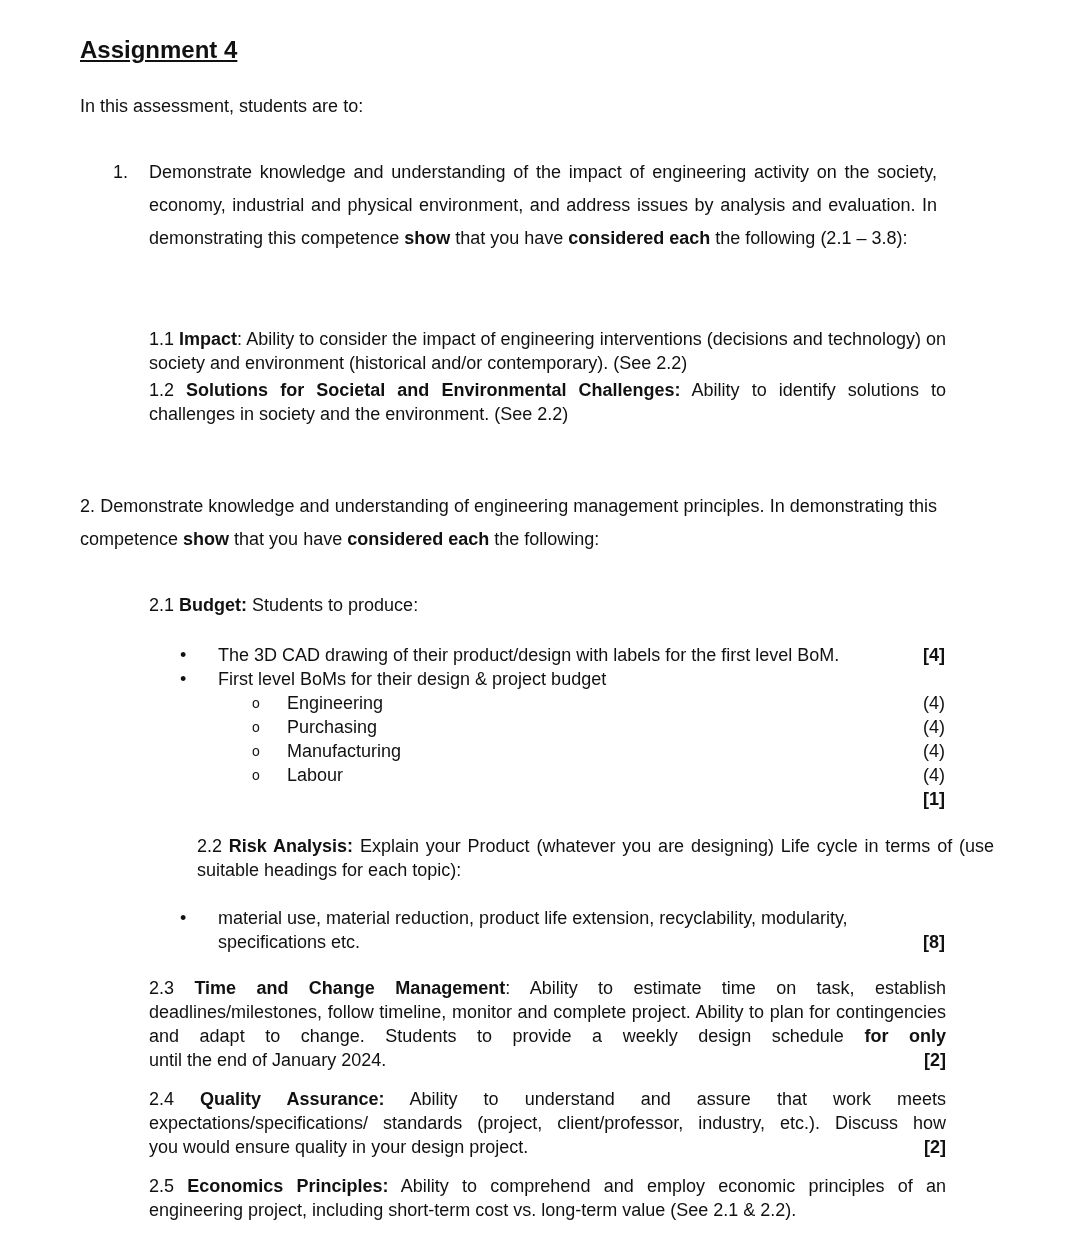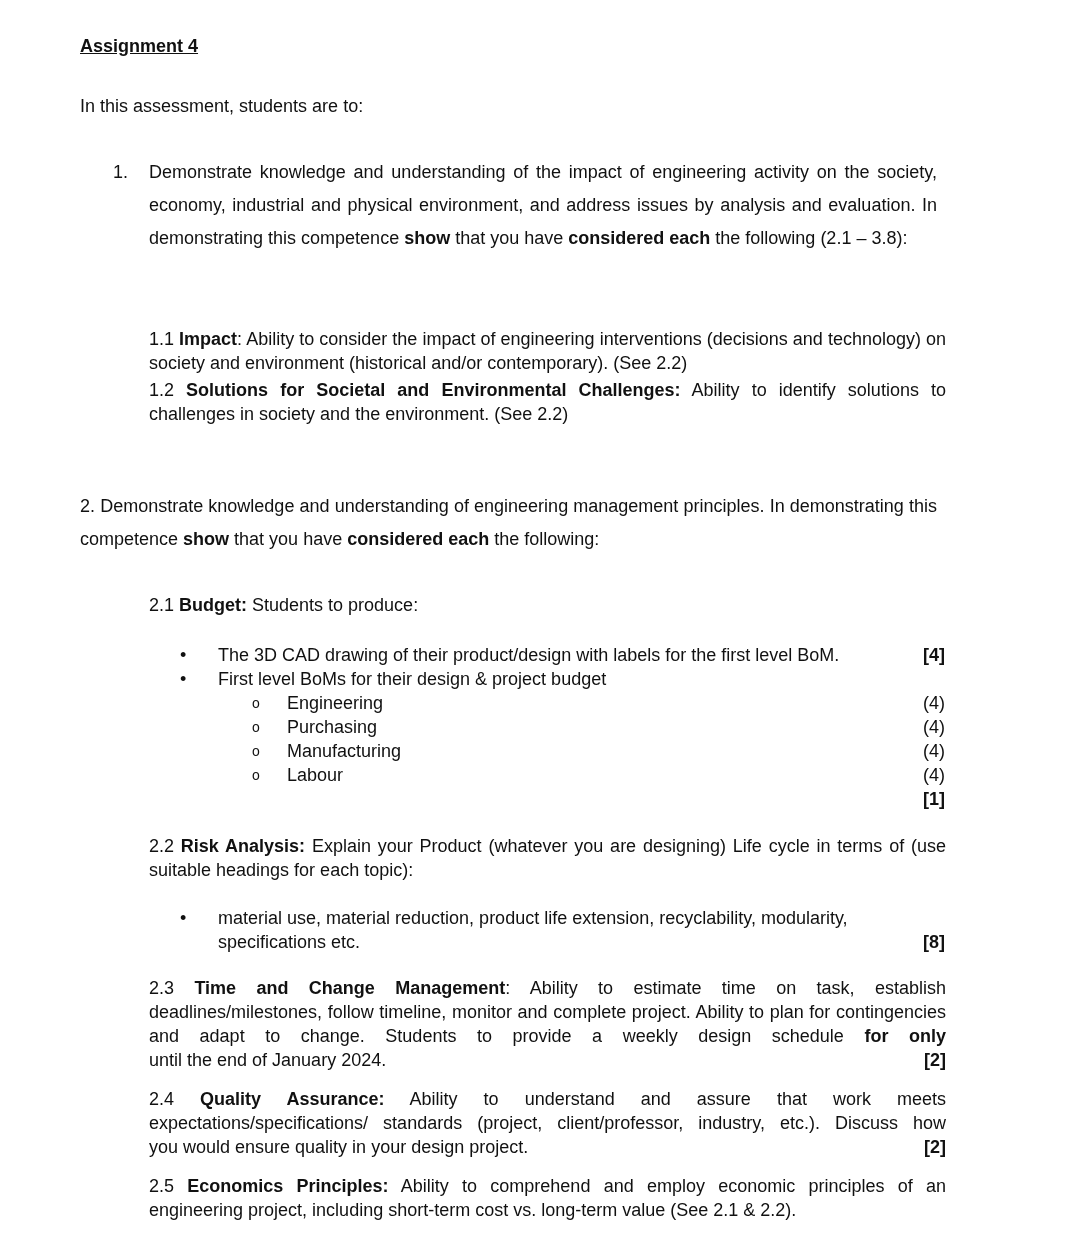--- a/index.html
+++ b/index.html
@@ -2,21 +2,21 @@
 <html><head>
   <meta charset="utf-8">
   <style>
     html, body { margin: 0; padding: 0; background: #ffffff; }
     body {
       width: 1080px; height: 1260px; position: relative; overflow: hidden;
       font-family: "Liberation Sans", sans-serif; color: #111111; font-size: 18px;
     }
     .abs { position: absolute; }
     b { font-weight: bold; }
-    .title { left: 80px; top: 36px; font-weight: bold; text-decoration: underline; font-size: 18px; }
+    .title { left: 80px; top: 36px; font-weight: bold; text-decoration: underline; font-size: 24px; }
     .intro { left: 80px; top: 96px; }
     .num1 { left: 113px; top: 162px; }
     .p1 { left: 149px; top: 156px; width: 788px; line-height: 33px; text-align: justify; }
     .sub { left: 149px; width: 797px; line-height: 24px; text-align: justify; }
     .p2 { left: 80px; top: 490px; width: 857px; line-height: 33px; text-align: justify; }
     .s21 { left: 149px; top: 595px; }
     .row { position: absolute; left: 0; width: 1080px; height: 24px; line-height: 24px; }
     .row .dot { position: absolute; left: 180px; }
     .row .txt { position: absolute; left: 218px; }
     .row .circ { position: absolute; left: 252px; font-size: 14px; }
@@ -70,21 +70,21 @@
   </div>
   <div class="row" style="top:763px;">
     <span class="circ">o</span>
     <span class="subtxt">Labour</span>
     <span class="mark">(4)</span>
   </div>
   <div class="row" style="top:787px;">
     <span class="markb">[1]</span>
   </div>
 
-  <div class="abs sub" style="top:834px;"><span>2.2 </span><b>Risk Analysis:</b><span> Explain your Product (whatever you are designing) Life cycle in terms of (use suitable headings for each topic):</span></div>
+  <div class="abs sub" style="top:834px;margin-left:48px;"><span>2.2 </span><b>Risk Analysis:</b><span> Explain your Product (whatever you are designing) Life cycle in terms of (use suitable headings for each topic):</span></div>
 
   <div class="row" style="top:906px;">
     <span class="dot">•</span>
     <span class="txt">material use, material reduction, product life extension, recyclability, modularity,</span>
   </div>
   <div class="row" style="top:930px;">
     <span class="txt">specifications etc.</span>
     <span class="markb">[8]</span>
   </div>
 

